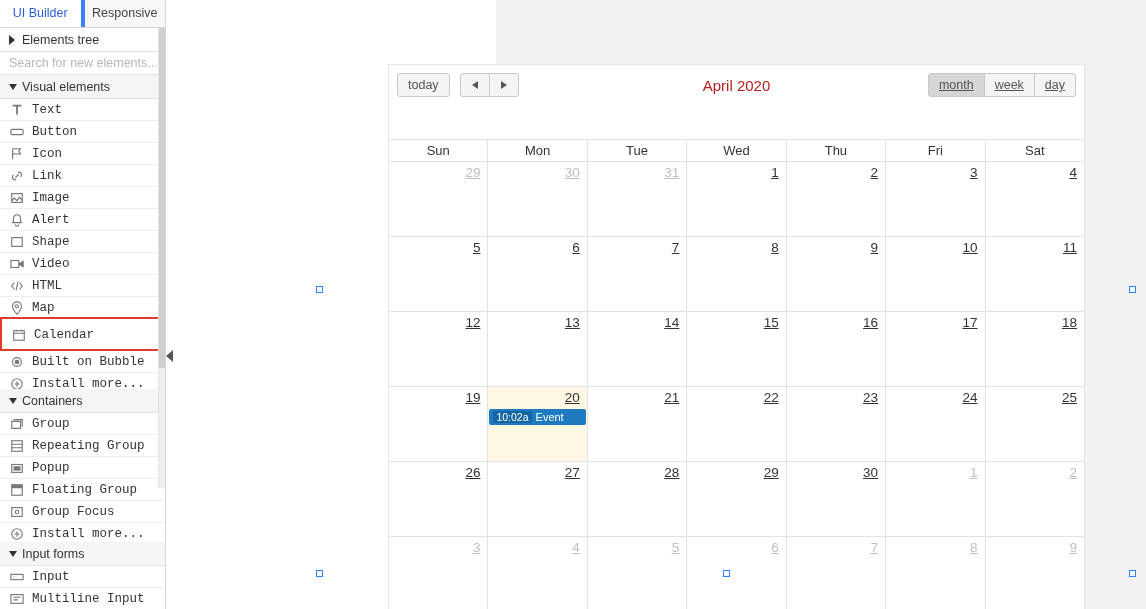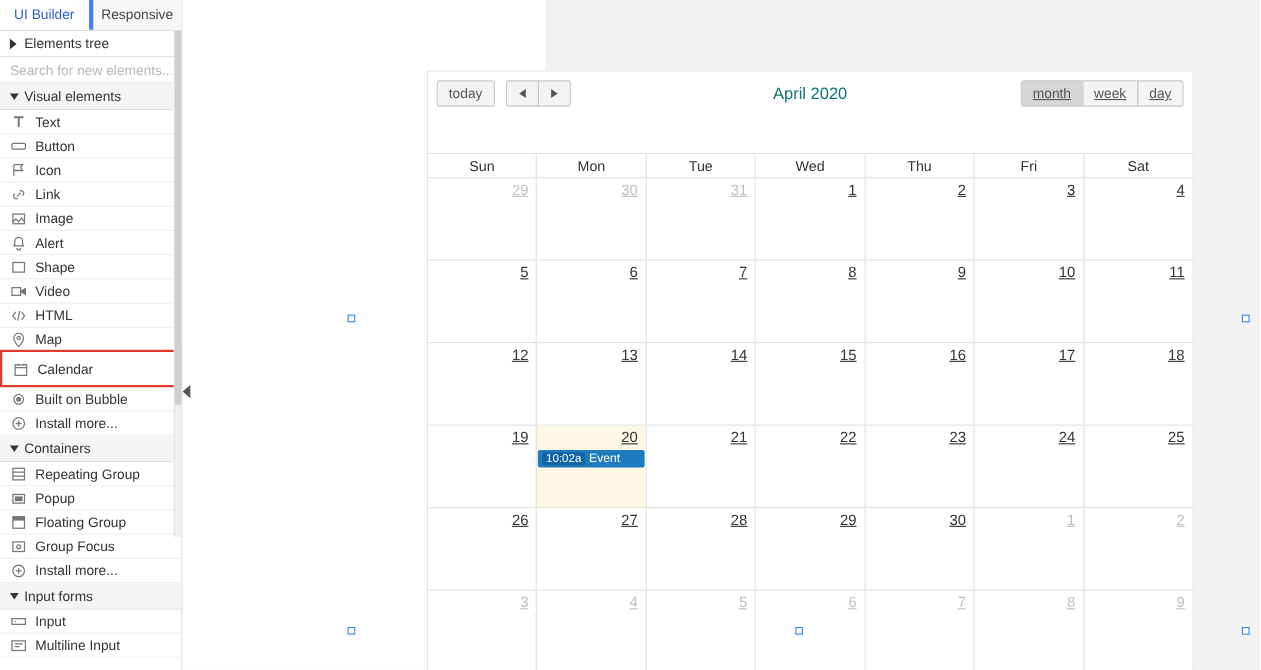--- a/index.html
+++ b/index.html
@@ -76,20 +76,21 @@
     border-bottom: 1px solid #e3e3e3;
     position: relative;
     cursor: pointer;
   }
   .section-header .caret {
     position:absolute;left:9px;top:9px;width:0;height:0;
     border-left:4px solid transparent;border-right:4px solid transparent;border-top:6px solid #333;
   }
   .item-list {
     overflow-y: auto;
+    font-family: Liberation Mono, monospace;
   }
   .elem-row {
     display: flex;
     align-items: center;
     gap: 8px;
     padding: 4px 9px 3px 9px;
     font-size: 12.5px;
     border-bottom: 1px solid #eee;
     cursor: pointer;
     height: 22px;
@@ -157,21 +158,21 @@
     display:inline-flex;align-items:center;justify-content:center;
   }
   .btn.sm{width:30px;padding:0;}
   .btn-group{display:inline-flex;}
   .btn-group .btn{border-radius:0;margin-left:-1px;text-decoration:underline;}
   .btn-group .btn:first-child{border-radius:3px 0 0 3px;margin-left:0;}
   .btn-group .btn:last-child{border-radius:0 3px 3px 0;}
   .btn.active{background:#d6d6d6;}
   .cal-title{
     position:absolute;left:0;right:0;text-align:center;
-    font-size:15px;color:#0f766e;pointer-events:none;
+    font-size:15px;color:#b91c1c;pointer-events:none;
   }
 
   .cal-grid { width:100%; }
   .cal-head-row { display:flex;border-top:1px solid #e2e2e2;margin-top:32px; }
   .cal-head-cell {
     flex:1;border-left:1px solid #e2e2e2;text-align:center;
     font-size:13px;padding:3px 0;color:#333;
   }
   .cal-head-cell:first-child{border-left:none;}
   .cal-week { display:flex;height:75px;border-top:1px solid #e2e2e2; }
@@ -328,20 +329,28 @@
         <span>Install more...</span>
       </div>
     </div>
 
   <div class="section-header">
     <span class="caret"></span>
     <span>Containers</span>
   </div>
 
   <div class="item-list" id="container-list">
+      <div class="elem-row">
+        <span class="ico">
+          <svg xmlns="http://www.w3.org/2000/svg" viewBox="0 0 16 16">
+            <path d="M2 5h10v8H2zM4 3h10v8"></path>
+          </svg>
+        </span>
+        <span>Group</span>
+      </div>
       <div class="elem-row">
         <span class="ico">
           <svg xmlns="http://www.w3.org/2000/svg" viewBox="0 0 16 16">
             <rect x="2" y="2" width="12" height="12"></rect>
             <path d="M2 6h12M2 10h12"></path>
           </svg>
         </span>
         <span>Repeating Group</span>
       </div>
       <div class="elem-row">

